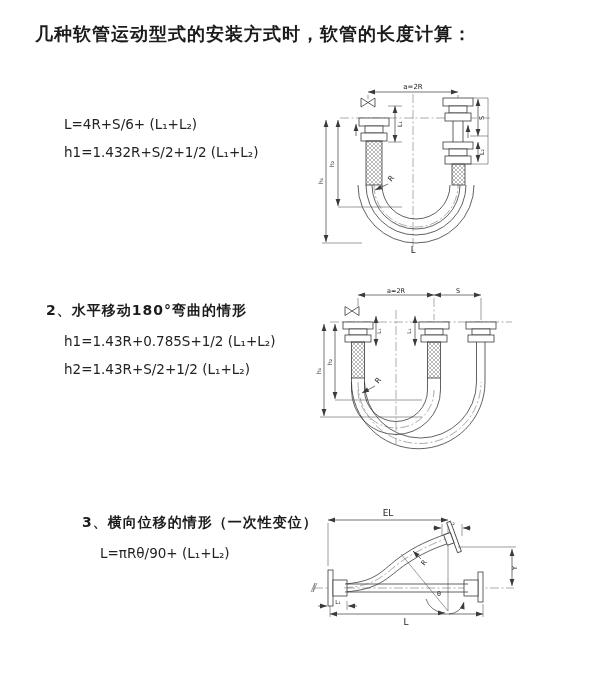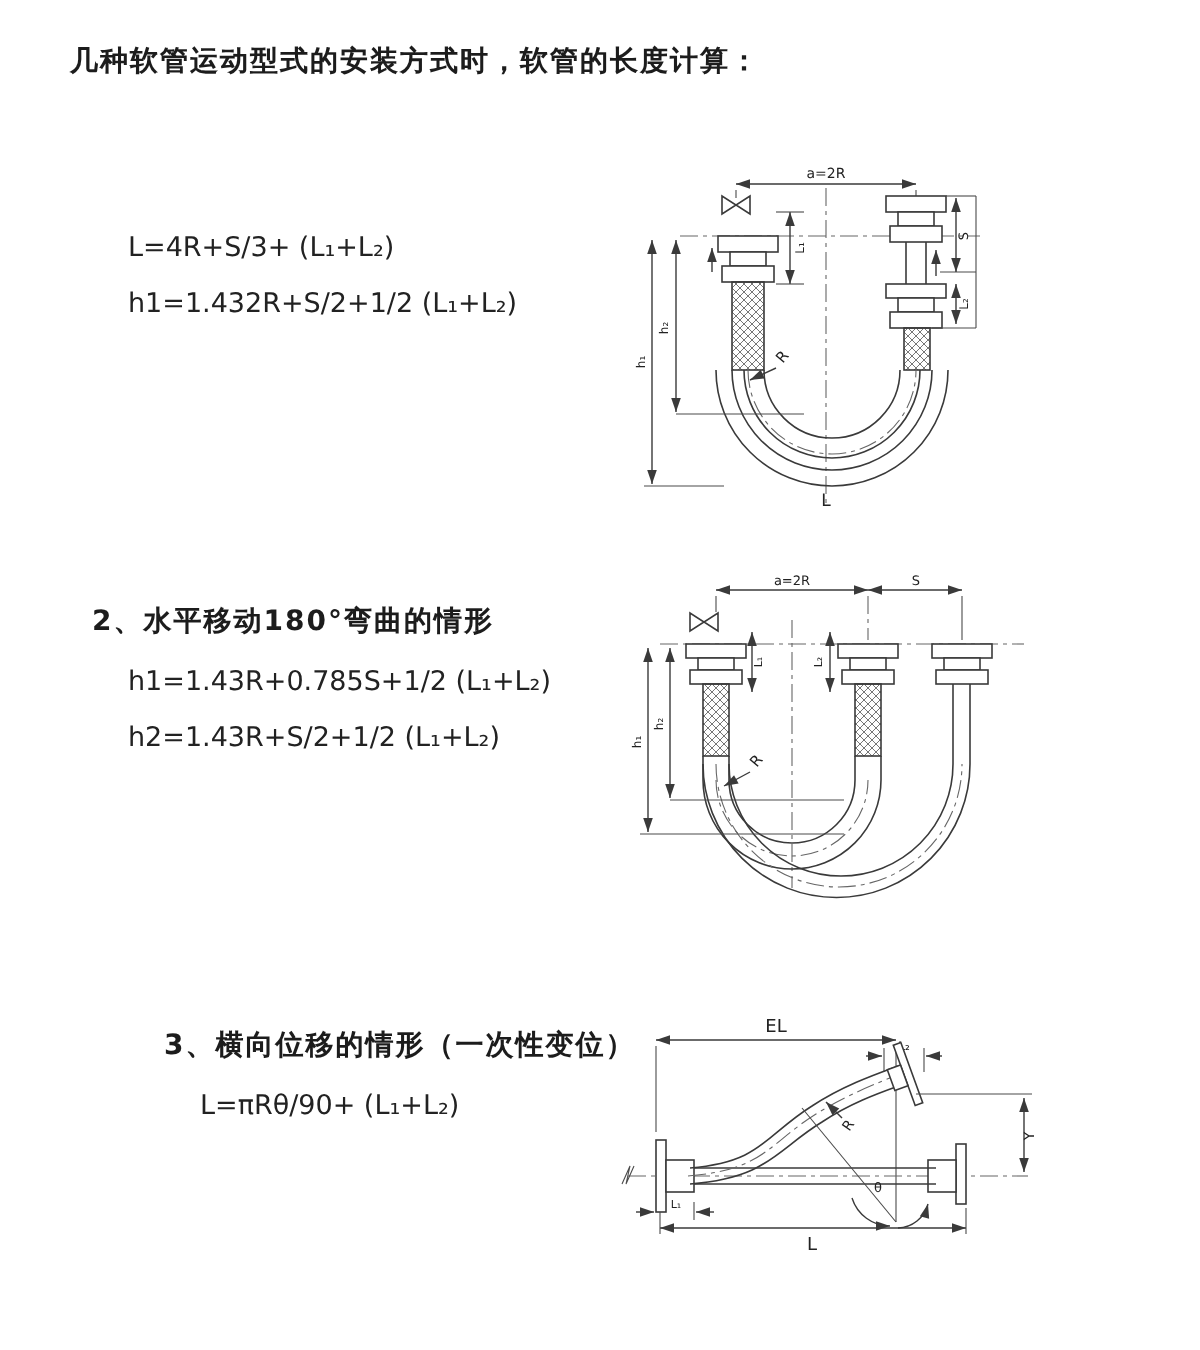--- a/index.html
+++ b/index.html
@@ -2,21 +2,21 @@
 <html><head>
 <meta charset="utf-8">
 <style>
   html,body{margin:0;padding:0;}
   body{
     width:600px;height:675px;background:#ffffff;position:relative;overflow:hidden;
     font-family:"DejaVu Sans","Liberation Sans",sans-serif;color:#1c1c1c;
   }
   .page{position:absolute;inset:0;background:#fff;}
   .doc-title{
-    position:absolute;left:35px;top:22px;font-size:14px;font-weight:600;
+    position:absolute;left:35px;top:22px;font-size:18px;font-weight:600;
     letter-spacing:1px;white-space:nowrap;
   }
   .section{position:absolute;left:46px;}
   .sec-heading{font-size:14px;font-weight:600;letter-spacing:1px;margin:0 0 7px 0;white-space:nowrap;}
   .formula{font-size:13.5px;line-height:28px;margin-left:18px;white-space:nowrap;color:#222;}
   #section-1{top:110px;}
   #section-2{top:302px;}
   #section-3{top:514px;margin-left:36px;}
   .diagram{position:absolute;}
   #diagram-1{left:312px;top:78px;}
@@ -31,21 +31,21 @@
   svg text{fill:#222;stroke:none;font-family:"DejaVu Sans","Liberation Sans",sans-serif;}
 </style>
 </head>
 <body>
 
 <div class="page">
 
   <div class="doc-title">几种软管运动型式的安装方式时，软管的长度计算：</div>
 
   <div class="section" id="section-1">
-    <div class="formula">L=4R+S/3+ (L₁+L₂)</div>
+    <div class="formula">L=4R+S/6+ (L₁+L₂)</div>
     <div class="formula">h1=1.432R+S/2+1/2 (L₁+L₂)</div>
   </div>
 
   <div class="section" id="section-2">
     <div class="sec-heading">2、水平移动180°弯曲的情形</div>
     <div class="formula">h1=1.43R+0.785S+1/2 (L₁+L₂)</div>
     <div class="formula">h2=1.43R+S/2+1/2 (L₁+L₂)</div>
   </div>
 
   <div class="section" id="section-3">

